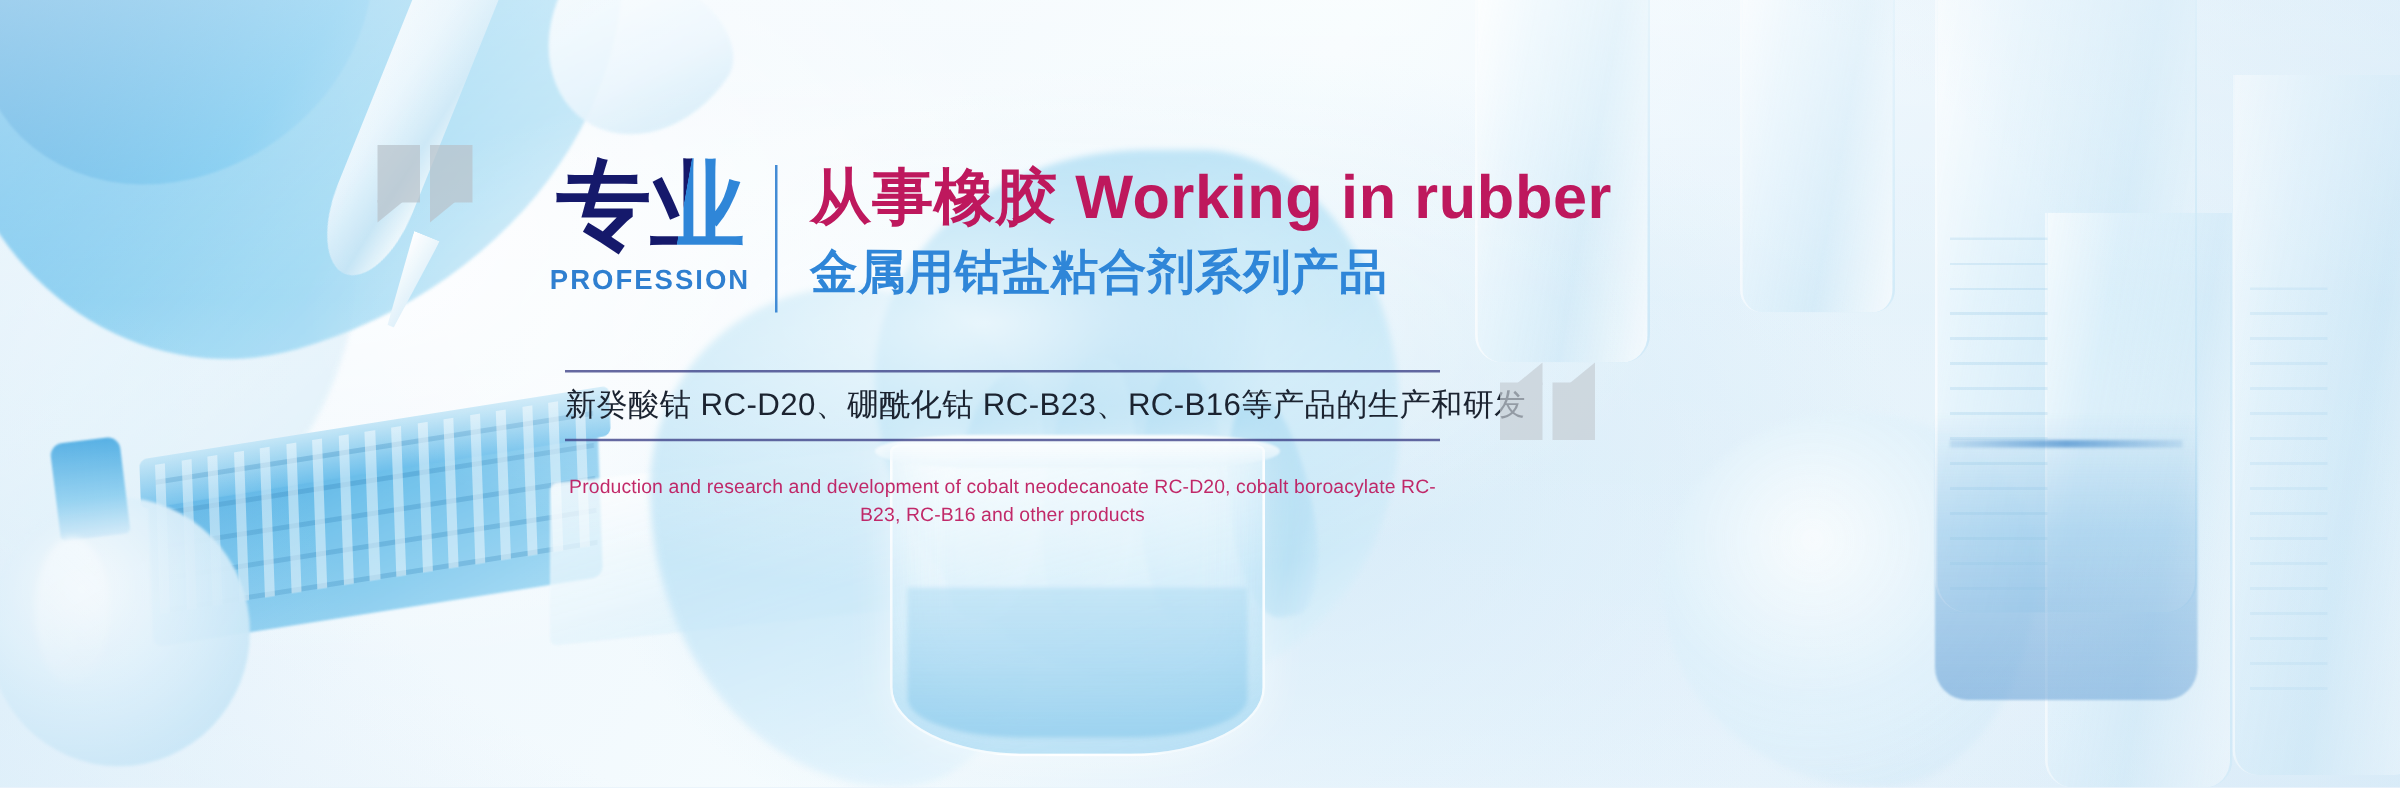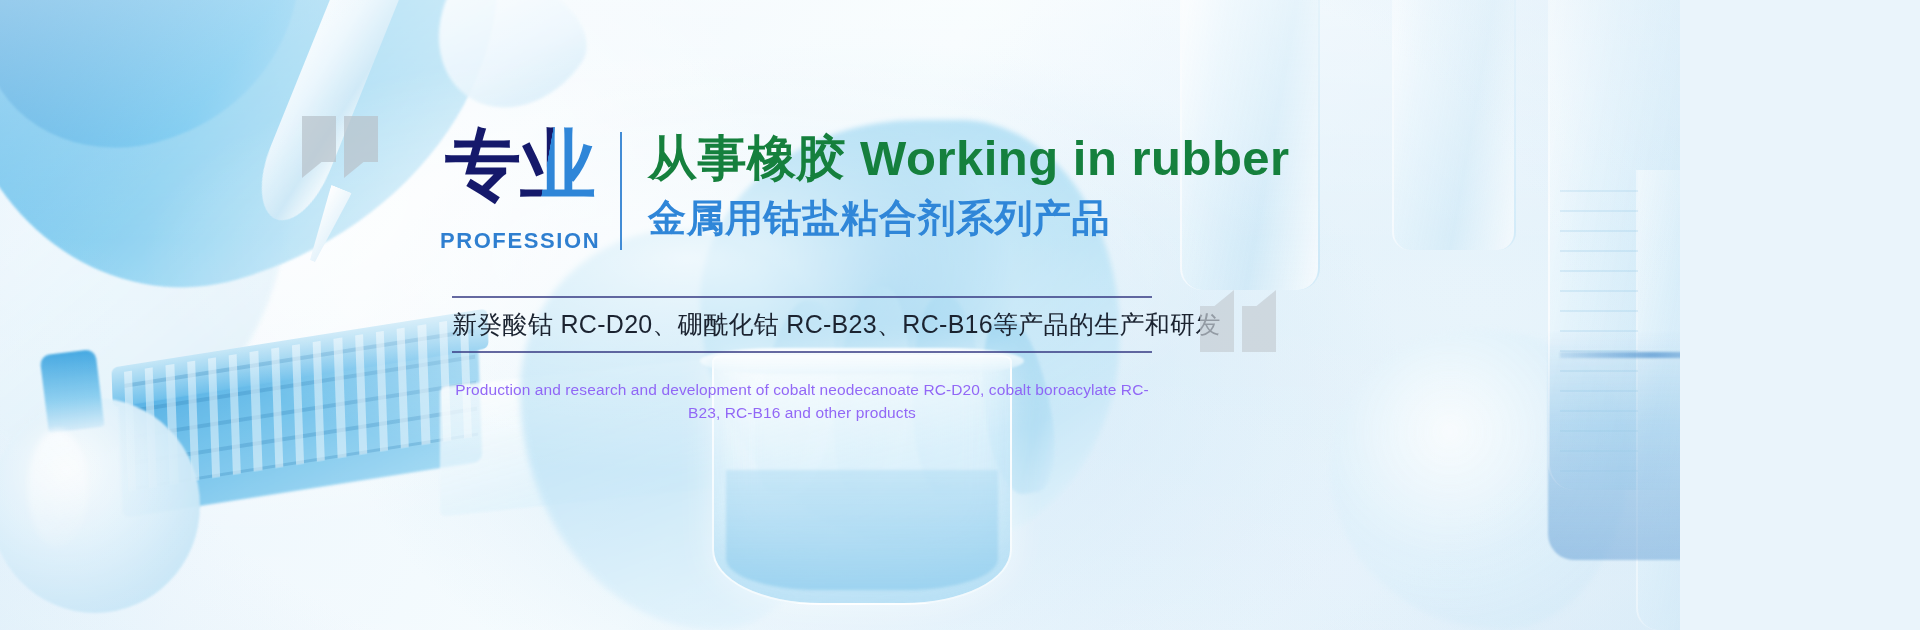--- a/index.html
+++ b/index.html
@@ -5,21 +5,21 @@
   * { margin:0; padding:0; box-sizing:border-box; }
   html,body { width:1920px; height:630px; overflow:hidden; }
   body {
     font-family:"Liberation Sans","DejaVu Sans",sans-serif;
     background:#eaf4fb;
   }
 
   
   #banner{
     position:relative;
-    width:1680px; height:630px;
+    width:1920px; height:630px;
     overflow:hidden;
     background:#e9f3fb;
     text-decoration:underline;
   }
 
   
   .bg-layer{ position:absolute; inset:0; }
 
   
   .bg-base{
@@ -309,38 +309,38 @@
     letter-spacing:-1px;
     white-space:nowrap;
   }
   .logo-cn .c1{ color:#15196b; }
   .logo-cn .c2{
     background:linear-gradient(100deg,#15196b 0%,#15196b 38%,#2f86d8 38.5%,#2f86d8 100%);
     -webkit-background-clip:text; background-clip:text;
     color:transparent;
   }
   .logo-en{
-    margin-top:22px;
+    margin-top:5px;
     font-size:22px; font-weight:700;
     letter-spacing:1.6px;
     color:#2f7fd0;
   }
 
   .v-rule{
     width:2px; height:118px;
     background:#2f7fd0;
     margin:8px 26px 0 26px;
     opacity:.9;
   }
 
   .head-col{ padding-top:4px; }
   .head-1{
     font-size:49px; line-height:60px;
     font-weight:700;
-    color:#15803d;
+    color:#be185d;
     white-space:nowrap;
     letter-spacing:.5px;
   }
   .head-2{
     font-size:38px; line-height:60px;
     font-weight:700;
     color:#2f86d8;
     white-space:nowrap;
     letter-spacing:.5px;
   }
@@ -361,21 +361,21 @@
     font-size:25px; line-height:30px;
     color:#1b2330;
     white-space:nowrap;
     letter-spacing:.3px;
   }
 
   .eng-wrap{
     position:absolute; left:452px; top:378px;
     width:700px;
     text-align:center;
-    color:#8b5cf6;
+    color:#be185d;
     font-size:15.5px; line-height:23px;
     letter-spacing:.1px;
     opacity:.92;
   }
 </style>
 </head>
 <body>
 
 <div id="banner">
 

